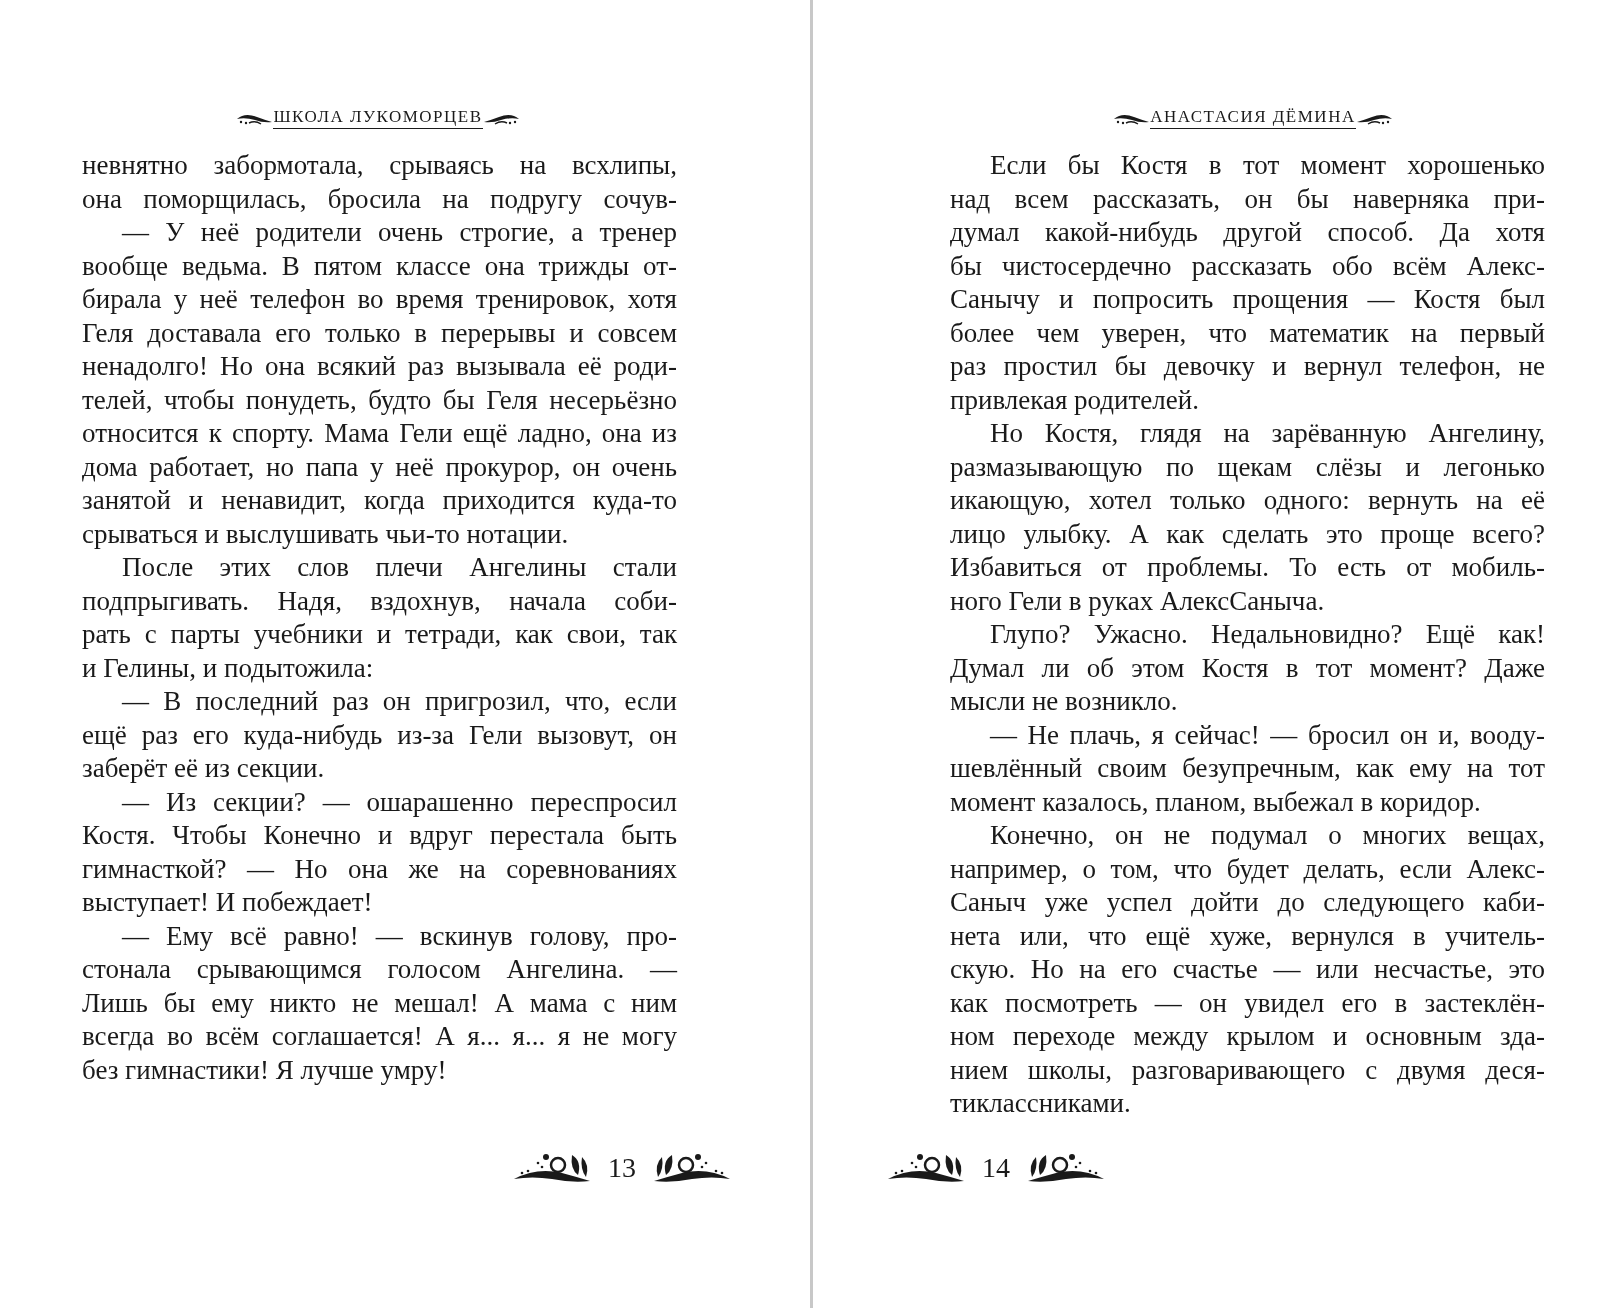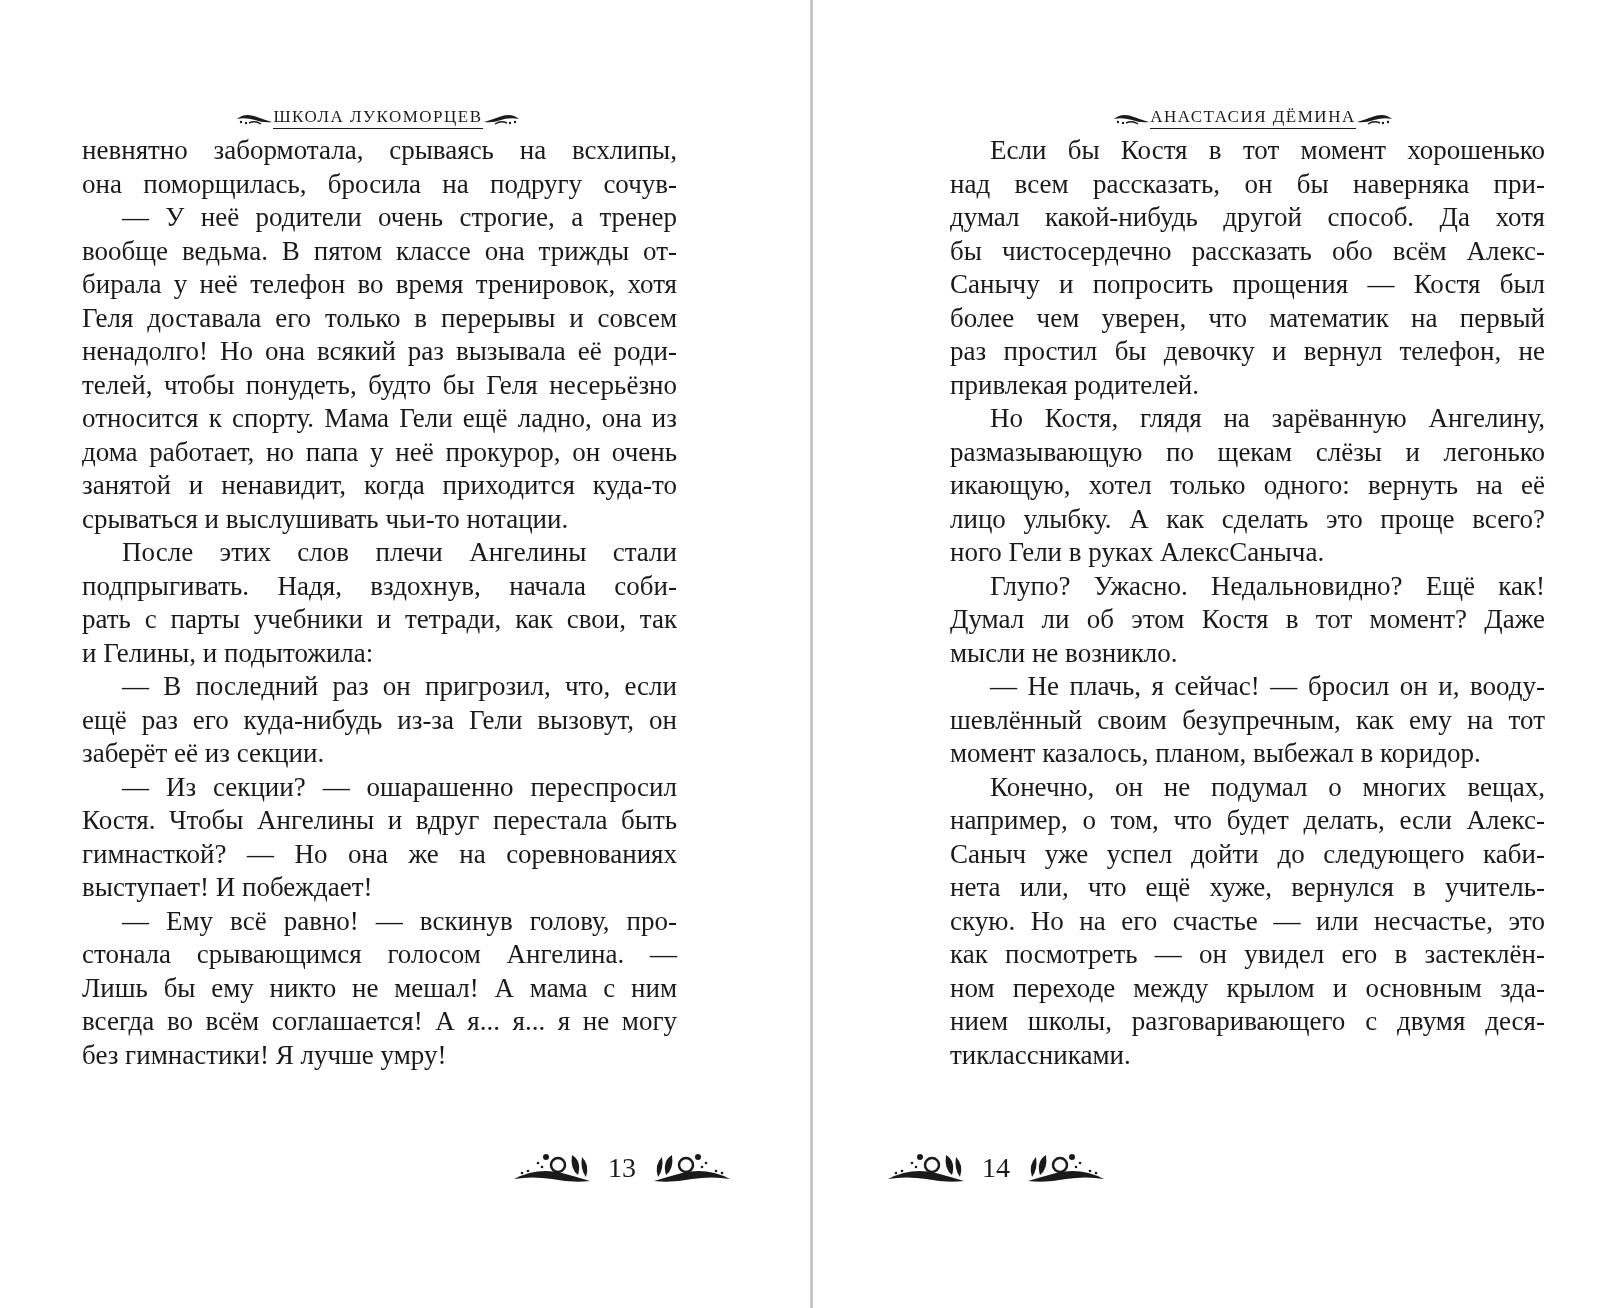--- a/index.html
+++ b/index.html
@@ -20,21 +20,21 @@
     position: absolute; top: 103px; height: 30px;
     display: flex; align-items: center; justify-content: center;
     font-size: 19px; letter-spacing: 1.5px; color: #1a1a1a;
   }
   .page.left .running-head { left: 228px; width: 300px; }
   .page.right .running-head { left: 290px; width: 300px; }
   .running-head .rh-text { white-space: nowrap; font-variant: small-caps; text-transform: uppercase; font-size: 17px; border-bottom: 1.5px solid #1a1a1a; padding-bottom: 1px; }
   .orn-small { width: 38px; height: 16px; display: inline-block; }
 
   .text-block {
-    position: absolute; top: 134px;
+    position: absolute; top: 149px;
     width: 595px;
     font-size: 27px; line-height: 33.5px;
   }
   .page.left .text-block { left: 82px; }
   .page.right .text-block { left: 137px; }
   .line {
     display: block; white-space: nowrap; text-align: justify; text-align-last: justify;
     height: 33.5px;
   }
   .line.last { text-align-last: left; }
@@ -85,21 +85,21 @@
       <span class="line">занятой и ненавидит, когда приходится куда-то</span>
       <span class="line last">срываться и выслушивать чьи-то нотации.</span>
       <span class="line indent">После этих слов плечи Ангелины стали</span>
       <span class="line">подпрыгивать. Надя, вздохнув, начала соби-</span>
       <span class="line">рать с парты учебники и тетради, как свои, так</span>
       <span class="line last">и Гелины, и подытожила:</span>
       <span class="line indent">— В последний раз он пригрозил, что, если</span>
       <span class="line">ещё раз его куда-нибудь из-за Гели вызовут, он</span>
       <span class="line last">заберёт её из секции.</span>
       <span class="line indent">— Из секции? — ошарашенно переспросил</span>
-      <span class="line">Костя. Чтобы Ангелины и вдруг перестала быть</span>
+      <span class="line">Костя. Чтобы Конечно и вдруг перестала быть</span>
       <span class="line">гимнасткой? — Но она же на соревнованиях</span>
       <span class="line last">выступает! И побеждает!</span>
       <span class="line indent">— Ему всё равно! — вскинув голову, про-</span>
       <span class="line">стонала срывающимся голосом Ангелина. —</span>
       <span class="line">Лишь бы ему никто не мешал! А мама с ним</span>
       <span class="line">всегда во всём соглашается! А я... я... я не могу</span>
       <span class="line last">без гимнастики! Я лучше умру!</span>
     </div>
 
   <div class="folio">
@@ -152,20 +152,21 @@
       <span class="line">думал какой-нибудь другой способ. Да хотя</span>
       <span class="line">бы чистосердечно рассказать обо всём Алекс-</span>
       <span class="line">Санычу и попросить прощения — Костя был</span>
       <span class="line">более чем уверен, что математик на первый</span>
       <span class="line">раз простил бы девочку и вернул телефон, не</span>
       <span class="line last">привлекая родителей.</span>
       <span class="line indent">Но Костя, глядя на зарёванную Ангелину,</span>
       <span class="line">размазывающую по щекам слёзы и легонько</span>
       <span class="line">икающую, хотел только одного: вернуть на её</span>
       <span class="line">лицо улыбку. А как сделать это проще всего?</span>
+      <span class="line">Избавиться от проблемы. То есть от мобиль-</span>
       <span class="line last">ного Гели в руках АлексСаныча.</span>
       <span class="line indent">Глупо? Ужасно. Недальновидно? Ещё как!</span>
       <span class="line">Думал ли об этом Костя в тот момент? Даже</span>
       <span class="line last">мысли не возникло.</span>
       <span class="line indent">— Не плачь, я сейчас! — бросил он и, вооду-</span>
       <span class="line">шевлённый своим безупречным, как ему на тот</span>
       <span class="line last">момент казалось, планом, выбежал в коридор.</span>
       <span class="line indent">Конечно, он не подумал о многих вещах,</span>
       <span class="line">например, о том, что будет делать, если Алекс-</span>
       <span class="line">Саныч уже успел дойти до следующего каби-</span>

